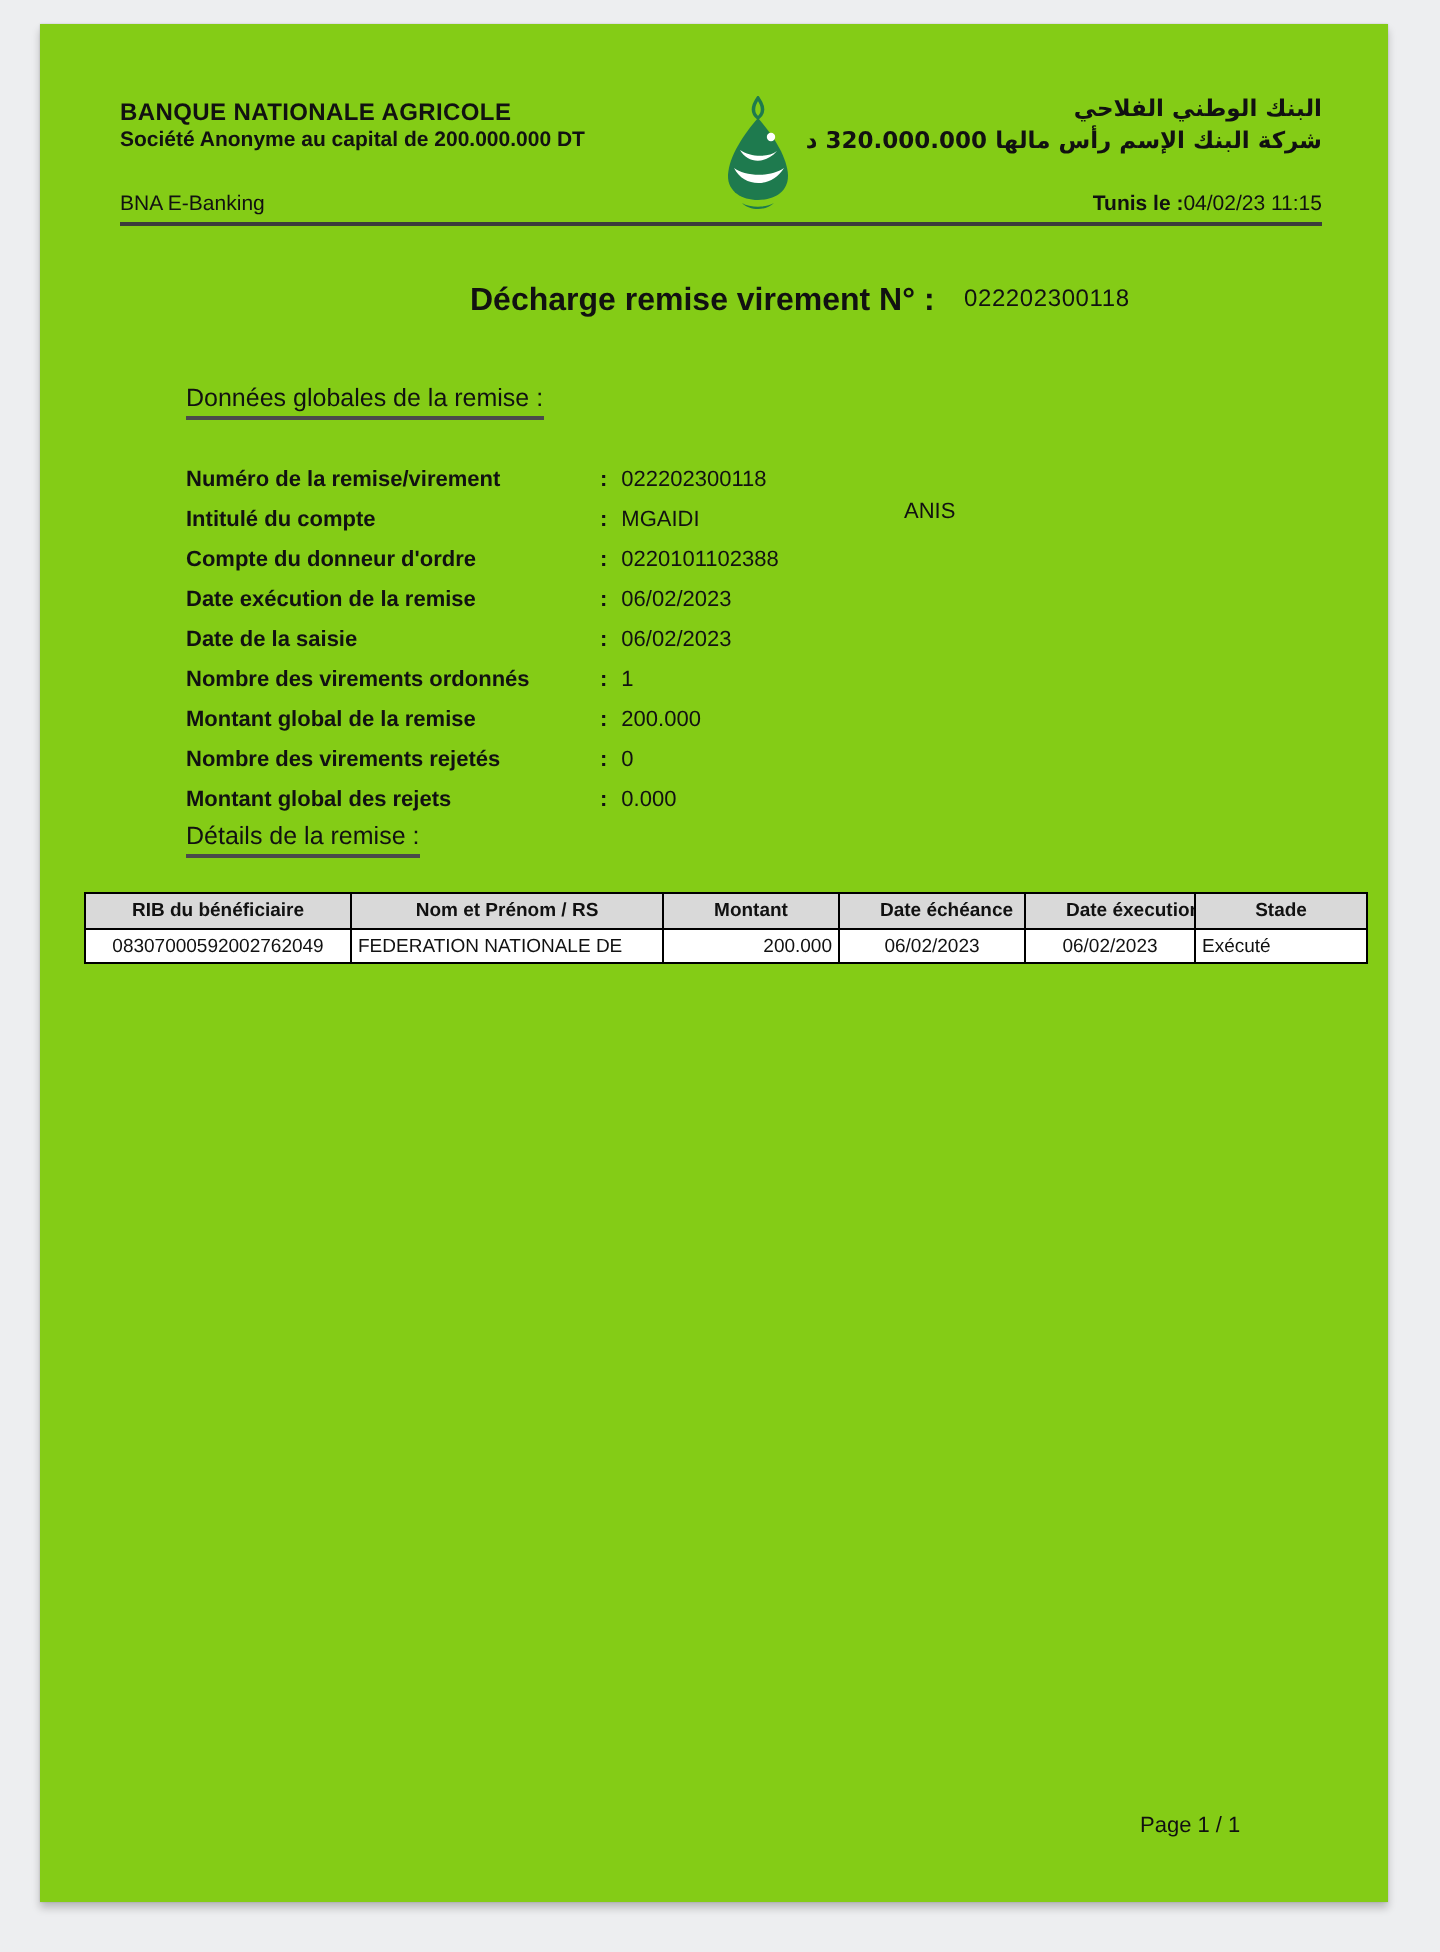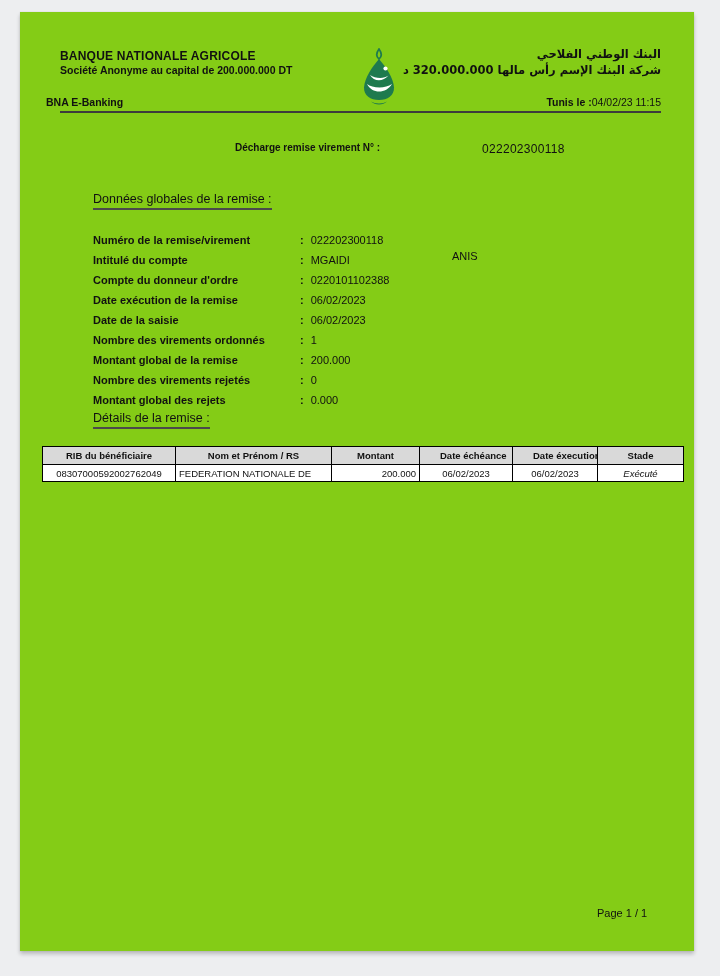--- a/index.html
+++ b/index.html
@@ -20,27 +20,27 @@
   
   .bank-fr{left:40px;top:37px;font-weight:bold;line-height:14px;white-space:nowrap;}
   .bank-fr .l1{font-size:12px;letter-spacing:0.2px;}
   .bank-fr .l2{font-size:10.5px;}
   .logo{left:338px;top:36px;width:42px;height:58px;}
   .bank-ar{
     right:33px;top:34px;direction:rtl;text-align:right;
     font-family:"DejaVu Sans", sans-serif;
     font-weight:bold;font-size:11.5px;line-height:16px;white-space:nowrap;
   }
-  .ebanking{left:26px;top:84px;font-size:10.5px;font-weight:bold;}
+  .ebanking{left:40px;top:84px;font-size:10.5px;font-weight:normal;}
   .tunis{right:33px;top:84px;font-size:10.5px;white-space:nowrap;}
   .tunis .lbl{font-weight:bold;margin-left:24px;}
   .rule{left:40px;top:99px;width:601px;height:2px;background:#3c3c3c;}
 
   
-  .title-label{left:215px;top:130px;font-size:10px;font-weight:bold;white-space:nowrap;}
+  .title-label{left:215px;top:130px;font-size:16px;font-weight:bold;white-space:nowrap;}
   .title-value{left:462px;top:130px;font-size:12px;letter-spacing:0.3px;white-space:nowrap;}
 
   
   .sec-h{
     font-size:12.5px;font-weight:normal;white-space:nowrap;
     border-bottom:2px solid #4a4a4a;padding-bottom:2px;
   }
   .sec-h.global{left:73px;top:180px;}
   .sec-h.details{left:73px;top:399px;}
 
@@ -63,23 +63,23 @@
     font-weight:bold;text-align:center;padding:0 20px;overflow:hidden;white-space:nowrap;
   }
   table.det td{
     border:1px solid #000;height:16px;padding:0 3px;
     overflow:hidden;white-space:nowrap;background:#fff;
   }
   td.c-rib{text-align:center;}
   td.c-nom{text-align:left;}
   td.c-mnt{text-align:right;padding-right:1px;}
   td.c-date{text-align:center;}
-  td.c-stade{text-align:center;font-style:italic;}
-
-  .footer-page{left:550px;top:895px;font-size:11px;white-space:nowrap;margin-left:27px;}
+  td.c-stade{}
+
+  .footer-page{left:550px;top:895px;font-size:11px;white-space:nowrap;}
 </style>
 </head>
 <body>
 
 <div class="page">
 
   <div class="abs bank-fr">
     <div class="l1">BANQUE NATIONALE AGRICOLE</div>
     <div class="l2">Société Anonyme au capital de 200.000.000 DT</div>
   </div>

